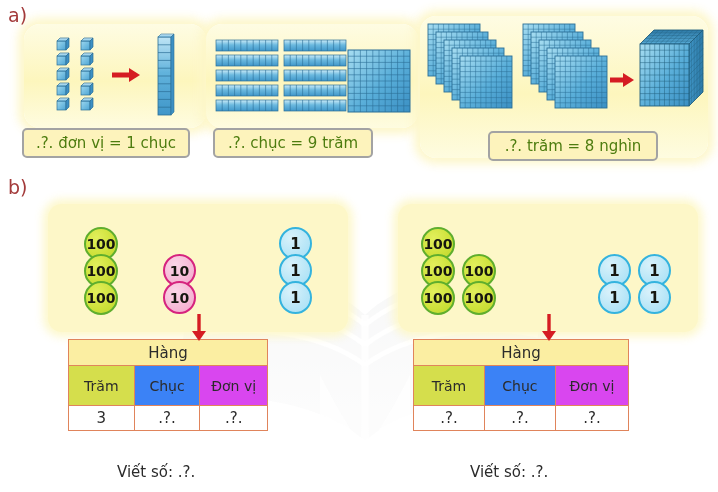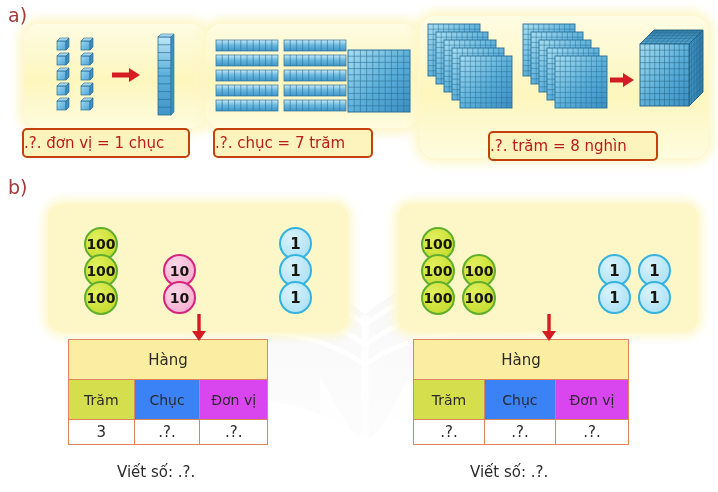--- a/index.html
+++ b/index.html
@@ -44,26 +44,26 @@
     border-radius: 16px;
     z-index: 2;
     box-shadow: 0 0 10px 6px rgba(253,247,200,0.95);
   }
   .ycard.glow { background: linear-gradient(180deg,#fefce3 0%, #fdf6bd 55%, #fefce0 100%); }
 
   
   .labelbox {
     position: absolute;
     background: #fdf3bc;
-    border: 2px solid #c2410c;
+    border: 2px solid #a3a3a3;
     border-radius: 5px;
     display: flex;
     align-items: center;
-    justify-content: flex-start;
-    color: #b91c1c;
+    justify-content: center;
+    color: #4d7c0f;
     font-family: "DejaVu Sans", sans-serif;
     z-index: 5;
     white-space: nowrap;
   }
   .arrow-d { position: absolute; z-index: 6; }
 
   
   .bpanel {
     position: absolute;
     border-radius: 14px;
@@ -110,21 +110,21 @@
     background: #ffffff;
   }
   .pvtable td {
     border: 1px solid #e0845b;
     text-align: center;
     color: #2b2b2b;
     padding: 0;
   }
   .pv-hang {
     background: #fbeea2;
-    height: 40px;
+    height: 26px;
     font-size: 15px;
   }
   .pv-h-tram { background: #d5de4c; height: 40px; font-size: 14px; }
   .pv-h-chuc { background: #3b82f6; height: 26px; font-size: 14px; }
   .pv-h-donvi { background: #d946ef; height: 26px; font-size: 14px; }
   .pv-val { background: #ffffff; height: 25px; font-size: 15px; }
 
   .vietso {
     position: absolute;
     z-index: 5;
@@ -443,21 +443,21 @@
         <line x1="142" y1="57" x2="204" y2="57"></line>
           <line x1="142" y1="63.2" x2="204" y2="63.2"></line>
         <line x1="142" y1="69.4" x2="204" y2="69.4"></line>
           <line x1="142" y1="75.6" x2="204" y2="75.6"></line>
         <line x1="142" y1="81.8" x2="204" y2="81.8"></line>
       </g>
     </g>
   </svg>
 
   <div class="labelbox" style="left:213px; top:128px; width:160px; height:30px; font-size:15px;">
-    <span>.?. chục = 7 trăm</span>
+    <span>.?. chục = 9 trăm</span>
   </div>
 
   <div class="ycard glow" style="left:420px; top:16px; width:288px; height:142px;"></div>
 
   <svg style="position:absolute; left:420px; top:16px; width:288px; height:128px; z-index:4;" viewBox="0 0 288 128">
     <defs>
       <linearGradient id="flatG2" x1="0" y1="0" x2="1" y2="1">
         <stop offset="0%" stop-color="#a7ddf1"></stop>
         <stop offset="55%" stop-color="#59aed9"></stop>
         <stop offset="100%" stop-color="#3a8fc3"></stop>

